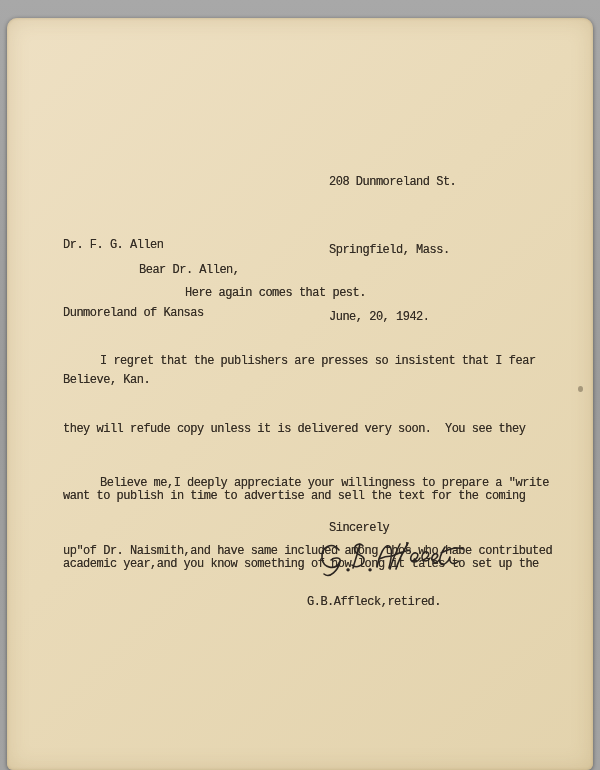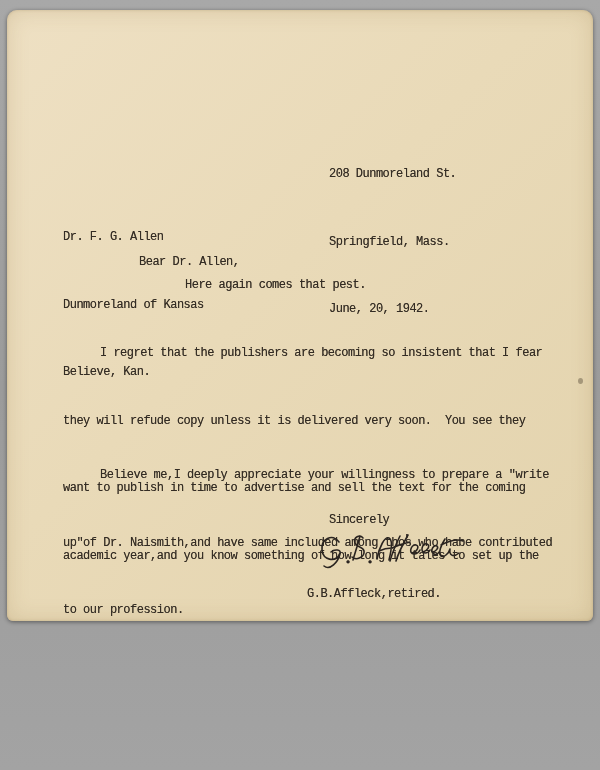--- a/index.html
+++ b/index.html
@@ -13,23 +13,23 @@
   }
   .scan {
     position: relative;
     width: 600px;
     height: 770px;
     background: linear-gradient(180deg, #a8a8a8 0%, #9b9b9b 50%, #a3a3a3 100%);
   }
   .paper {
     position: absolute;
     left: 7px;
-    top: 10px;
+    top: 18px;
     width: 586px;
-    height: 611px;
+    height: 752px;
     background: linear-gradient(135deg, #eee0c3 0%, #e9dab8 45%, #e3d3ad 100%);
     border-radius: 10px 10px 6px 6px;
     box-shadow: inset 0 0 22px rgba(130, 95, 40, 0.18),
                 inset 0 0 3px rgba(120, 90, 40, 0.25),
                 0 1px 4px rgba(0,0,0,0.45);
   }
   .txt {
     position: absolute;
     color: #332c24;
     font-size: 12px;
@@ -76,30 +76,29 @@
       <div>Dr. F. G. Allen</div>
       <div>Dunmoreland of Kansas</div>
       <div>Believe, Kan.</div>
     </div>
 
     <div class="txt salutation">Bear Dr. Allen,</div>
 
     <div class="txt opening">Here again comes that pest.</div>
 
     <div class="txt block para1">
-      <div class="indent">I regret that the publishers are becoming so insistent that I fear</div>
+      <div class="indent">I regret that the publishers are presses so insistent that I fear</div>
       <div>they will refude copy unless it is delivered very soon.  You see they</div>
       <div>want to publish in time to advertise and sell the text for the coming</div>
       <div>academic year,and you know something of how long it tales to set up the</div>
     </div>
 
     <div class="txt block para2">
       <div class="indent">Believe me,I deeply appreciate your willingness to prepare a "write</div>
       <div>up"of Dr. Naismith,and have same included among thos who habe contributed</div>
-      <div>to our profession.</div>
     </div>
 
     <div class="txt closing">Sincerely</div>
 
     <div class="txt stray">'</div>
 
     <svg class="signature" width="150" height="48" viewBox="0 0 150 48" aria-label="signature">
       <g fill="none" stroke="#2a2420" stroke-width="1.6" stroke-linecap="round" stroke-linejoin="round">
 
         <path d="M22,12 C15,3 4,9 5,20 C6,30 18,33 23,24 C25,19 17,19 14,22 M23,24 C21,32 13,41 7,36"></path>

